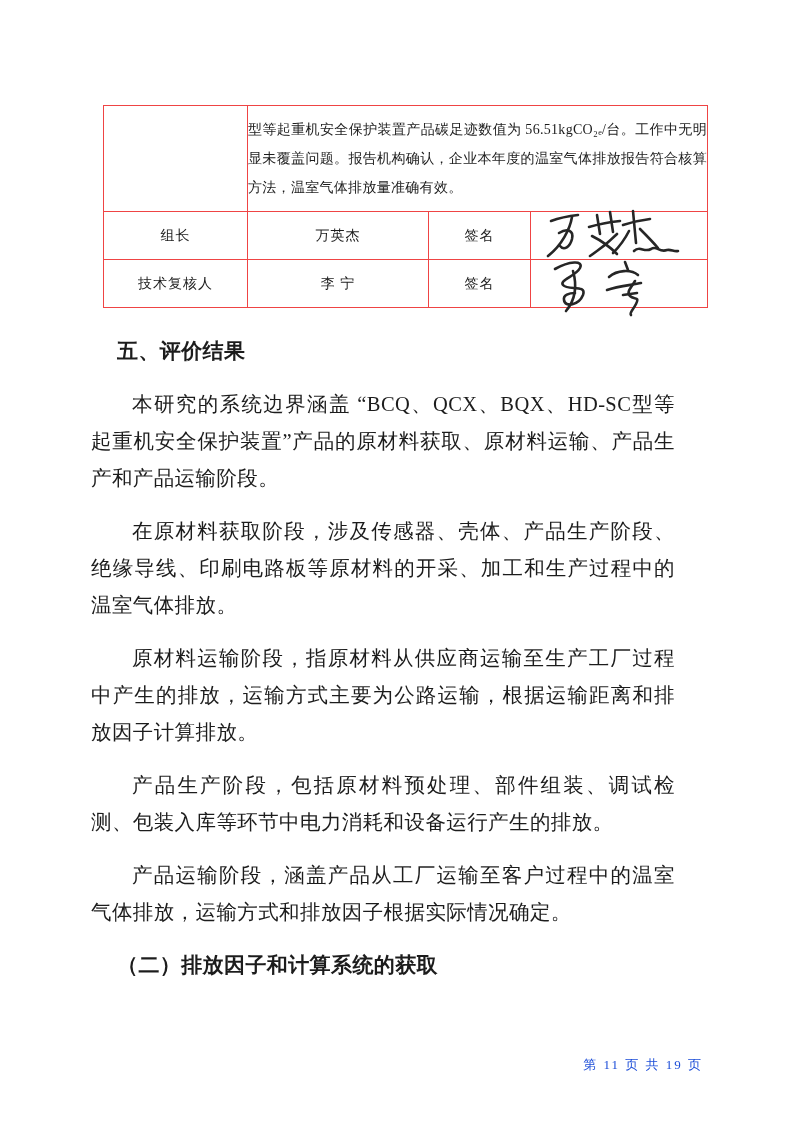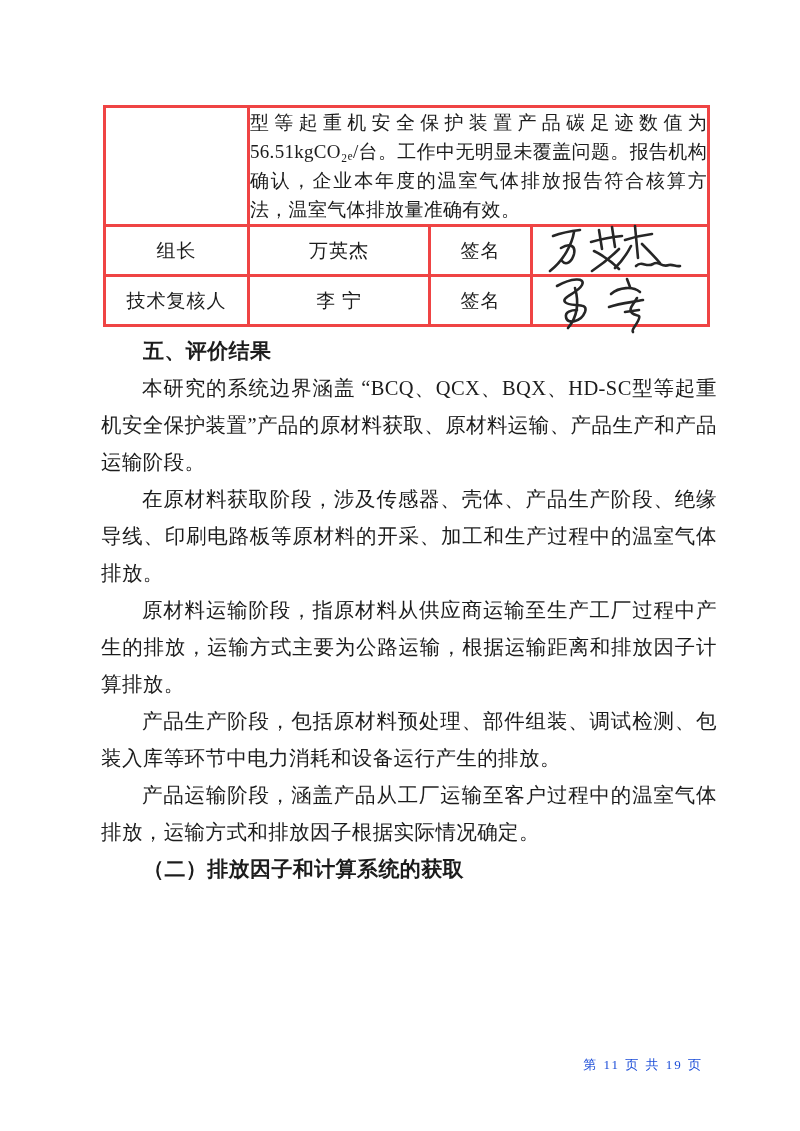--- a/index.html
+++ b/index.html
@@ -20,22 +20,22 @@
   
   table.review-table {
     position: absolute;
     left: 103px;
     top: 105px;
     width: 604px;
     border-collapse: collapse;
     table-layout: fixed;
   }
   table.review-table td {
-    border: 3px solid #ef4444;
-    font-size: 19px;
+    border: 1px solid #ef4444;
+    font-size: 14px;
     padding: 0;
     vertical-align: middle;
     overflow: visible;
   }
   td.cell-summary {
     text-align: justify;
     line-height: 29px;
     padding: 8px 14px 6px 15px;
     letter-spacing: 0.3px;
     vertical-align: top;
@@ -61,38 +61,38 @@
     fill: none;
     stroke: #262626;
     stroke-width: 2.6;
     stroke-linecap: round;
     stroke-linejoin: round;
   }
 
   
   .content {
     position: absolute;
-    left: 101px;
+    left: 75px;
     top: 333px;
     width: 616px;
     font-size: 20.5px;
     line-height: 37px;
     text-align: justify;
     letter-spacing: 0.4px;
   }
   .content h2, .content h3 {
     margin: 0;
     font-size: 21px;
     font-weight: bold;
     line-height: 37px;
     text-indent: 2em;
     text-align: left;
   }
   .content p {
-    margin: 0;
+    margin: 16px;
     text-indent: 2em;
   }
 
   
   .footer {
     position: absolute;
     top: 1056px;
     right: 97px;
     font-size: 13px;
     letter-spacing: 2px;

